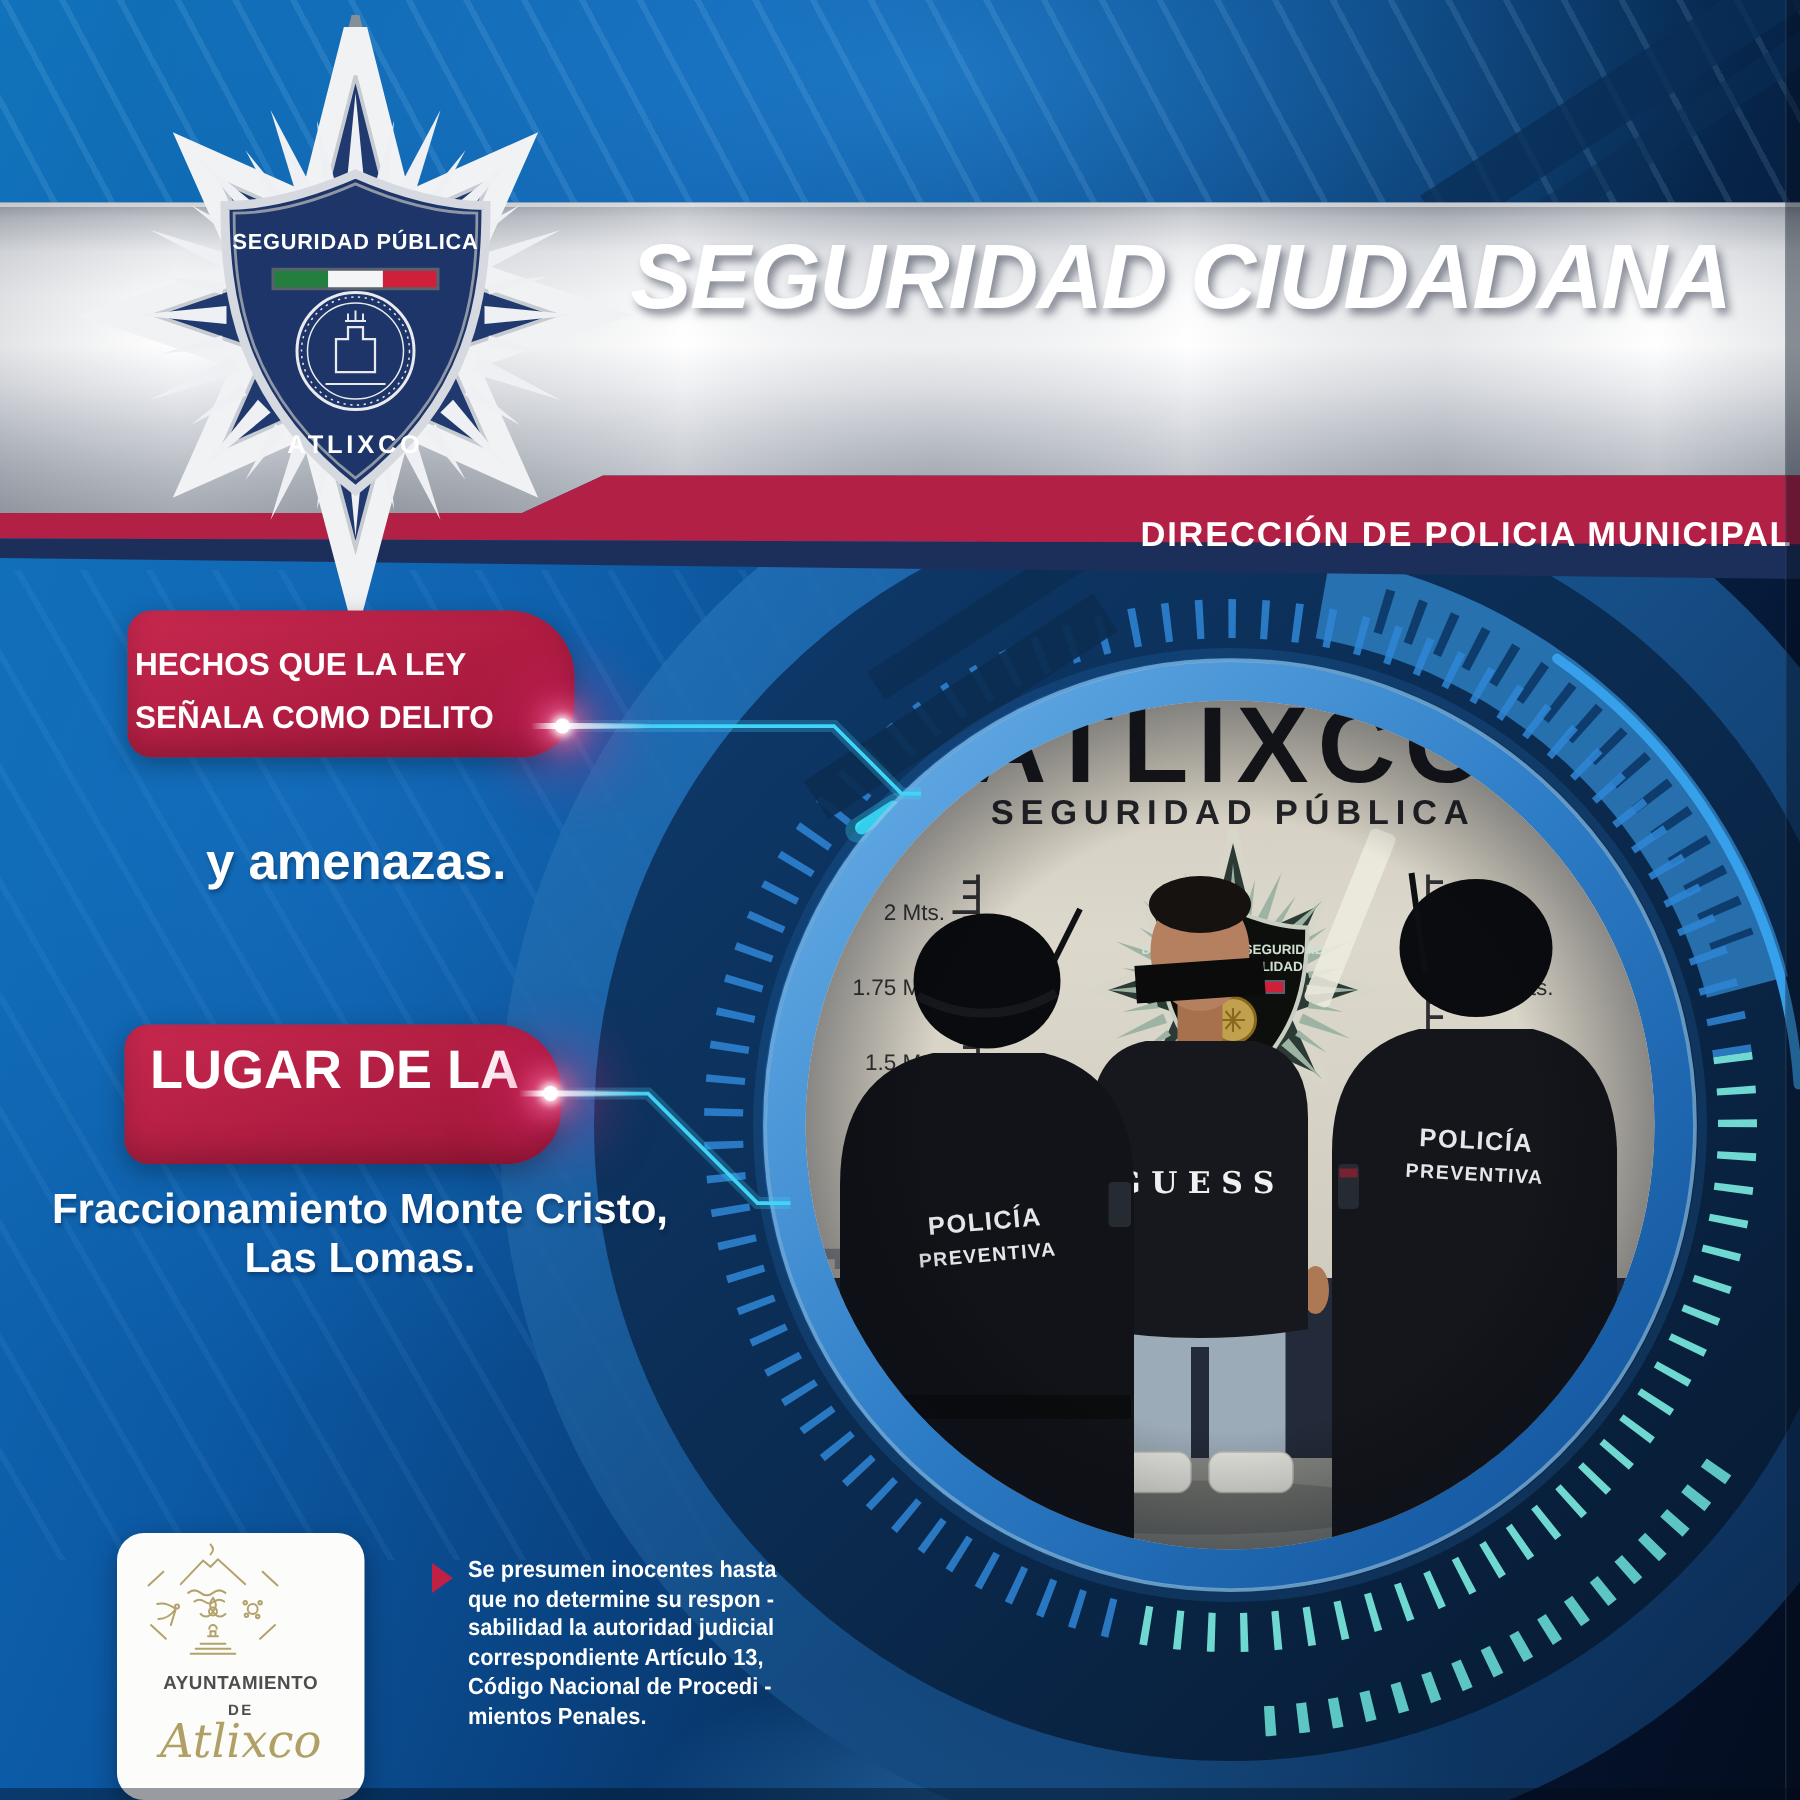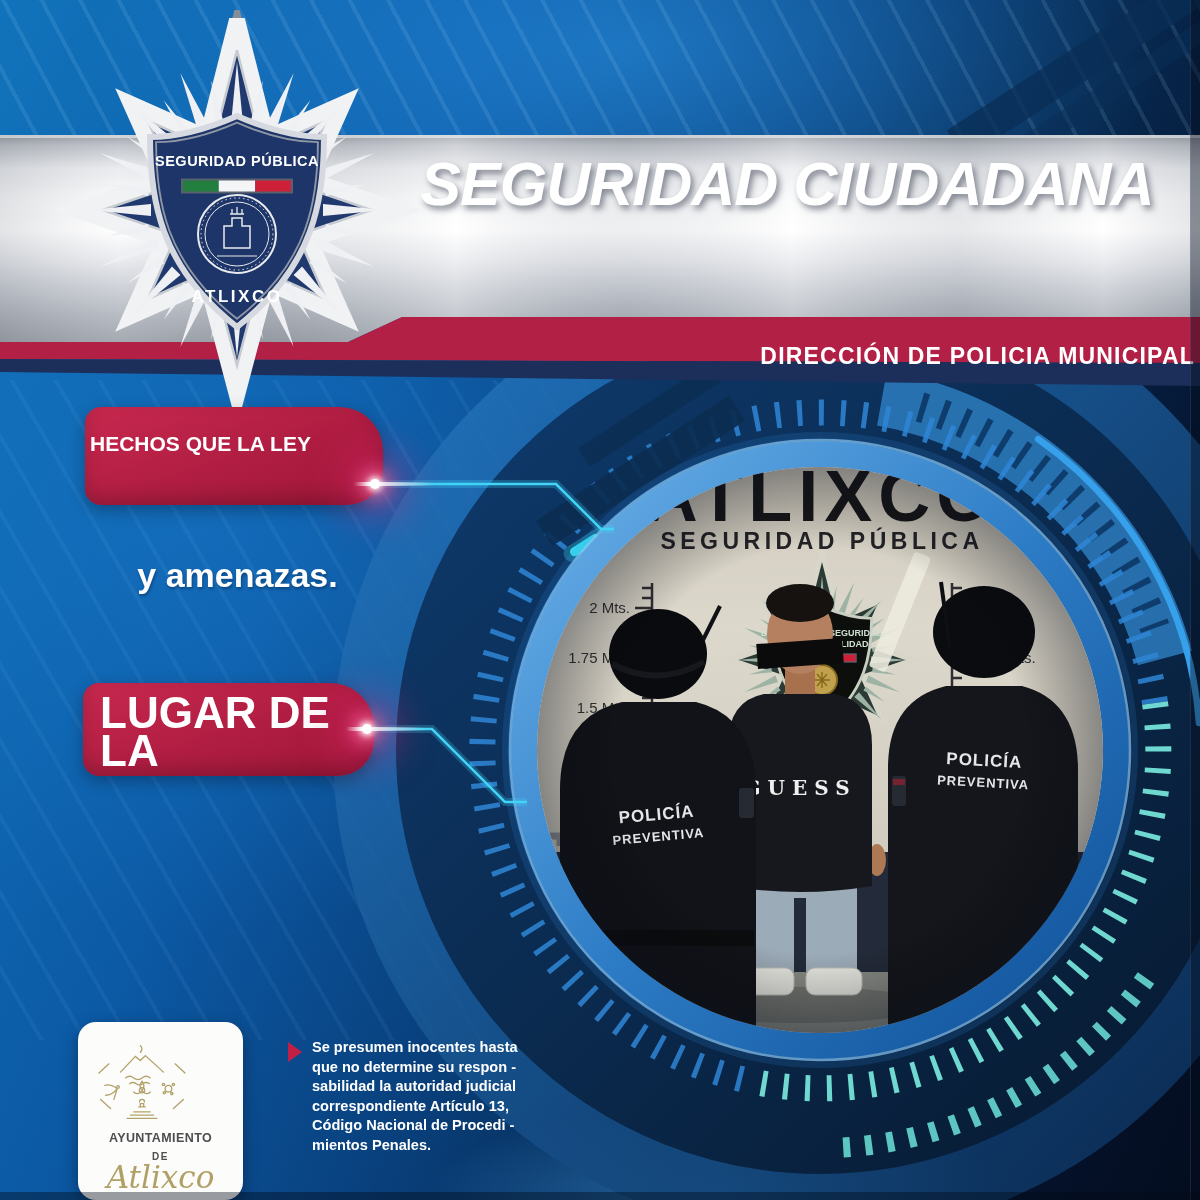--- a/index.html
+++ b/index.html
@@ -24,36 +24,36 @@
   .conn{left:0;top:0;}
   .title{left:382px;top:148px;width:810px;text-align:center;color:#fff;
     font-weight:bold;font-style:italic;font-size:61px;line-height:72px;letter-spacing:-1px;
     text-shadow:3px 4px 6px rgba(30,35,55,.5);}
   .subtitle{left:385px;top:327px;width:810px;text-align:right;color:#fff;
     font-weight:bold;font-size:23px;letter-spacing:1.2px;margin-top:16px;}
   .tag{background:linear-gradient(160deg,#c8284e 0%,#b01d42 55%,#9d1738 100%);
     color:#fff;font-weight:bold;border-radius:16px 44px 36px 16px;
     box-shadow:inset 0 -8px 18px rgba(0,0,0,.18), 0 5px 16px rgba(0,0,0,.3);}
   .tag1{left:85px;top:407px;width:298px;height:98px;font-size:21px;line-height:35px;padding:19px 0 0 5px;box-sizing:border-box;}
-  .tag2{left:83px;top:683px;width:291px;height:93px;font-size:44px;line-height:38px;padding:11px 0 0 17px;box-sizing:border-box;}
+  .tag2{left:83px;top:683px;width:291px;height:93px;font-size:36px;line-height:38px;padding:11px 0 0 17px;box-sizing:border-box;}
   .bodytext{color:#fff;font-weight:bold;text-align:center;text-shadow:1px 2px 3px rgba(0,20,50,.4);}
   .t-dano{left:10px;top:556px;width:455px;font-size:34px;line-height:38px;}
   .t-frac{left:10px;top:789px;width:460px;font-size:28px;line-height:33px;}
   .dot{width:10px;height:10px;border-radius:50%;background:#fff;
     box-shadow:0 0 6px 2px #fff,0 0 18px 8px rgba(255,120,170,.85),0 0 42px 24px rgba(230,40,120,.45);}
   .dot::after{content:"";position:absolute;left:-16px;top:3px;width:80px;height:4px;
     background:linear-gradient(to right,rgba(255,255,255,0),rgba(255,255,255,.95) 20%,rgba(255,255,255,0));}
   .dot1{left:370px;top:479px;}
   .dot2{left:362px;top:724px;}
   .marker{left:288px;top:1042px;width:0;height:0;border-top:10px solid transparent;
     border-bottom:10px solid transparent;border-left:14px solid #c21f45;}
   .disclaimer{left:312px;top:1037px;width:250px;color:#fff;font-weight:bold;
     font-size:15.5px;line-height:19.5px;transform:scaleX(.94);transform-origin:left top;}
   .card{left:78px;top:1022px;width:165px;height:178px;background:#fcfcfb;border-radius:18px;
-    box-shadow:0 5px 16px rgba(0,0,0,.35);text-align:center;box-sizing:border-box;padding-top:22px;}
+    box-shadow:0 5px 16px rgba(0,0,0,.35);text-align:center;box-sizing:border-box;padding-top:6px;}
   .card .ayto{font-size:12.5px;font-weight:bold;color:#4d4d4f;letter-spacing:.4px;margin-top:1px;}
   .card .de{font-size:10px;font-weight:bold;color:#4d4d4f;letter-spacing:1.5px;margin-top:6px;}
   .card .script{font-family:"DejaVu Serif",serif;font-style:italic;font-size:31px;color:#b1a066;margin-top:-3px;}
   .edge-r{right:0;top:0;width:9px;height:1200px;background:rgba(4,12,26,.42);border-left:1px solid rgba(150,200,255,.14);}
   .edge-b{left:0;bottom:0;width:1200px;height:8px;background:rgba(3,10,22,.4);}
 </style>
 </head>
 <body>
 
 <div class="stage">
@@ -307,30 +307,35 @@
 
   <svg class="abs conn" width="1200" height="1200" viewBox="0 0 1200 1200">
     <path d="M379,484 H556 L601,529 H614" fill="none" stroke="#41d4f6" stroke-width="8" opacity=".25"></path>
     <path d="M379,484 H556 L601,529 H614" fill="none" stroke="#41d4f6" stroke-width="2.5"></path>
     <path d="M371,729 H432 L505,802 H527" fill="none" stroke="#41d4f6" stroke-width="8" opacity=".25"></path>
     <path d="M371,729 H432 L505,802 H527" fill="none" stroke="#41d4f6" stroke-width="2.5"></path>
   </svg>
 
   <div class="abs tag tag1">
     <div>HECHOS QUE LA LEY</div>
+    <div>SEÑALA COMO DELITO</div>
   </div>
   <div class="abs dot dot1"></div>
   <div class="abs bodytext t-dano">
     <div>y amenazas.</div>
   </div>
 
   <div class="abs tag tag2">
     <div>LUGAR DE LA</div>
   </div>
   <div class="abs dot dot2"></div>
+  <div class="abs bodytext t-frac">
+    <div>Fraccionamiento Monte Cristo,</div>
+    <div>Las Lomas.</div>
+  </div>
 
   <div class="abs marker"></div>
   <div class="abs disclaimer">
     <div>Se presumen inocentes hasta</div>
     <div>que no determine su respon -</div>
     <div>sabilidad la autoridad judicial</div>
     <div>correspondiente Artículo 13,</div>
     <div>Código Nacional de Procedi -</div>
     <div>mientos Penales.</div>
   </div>

